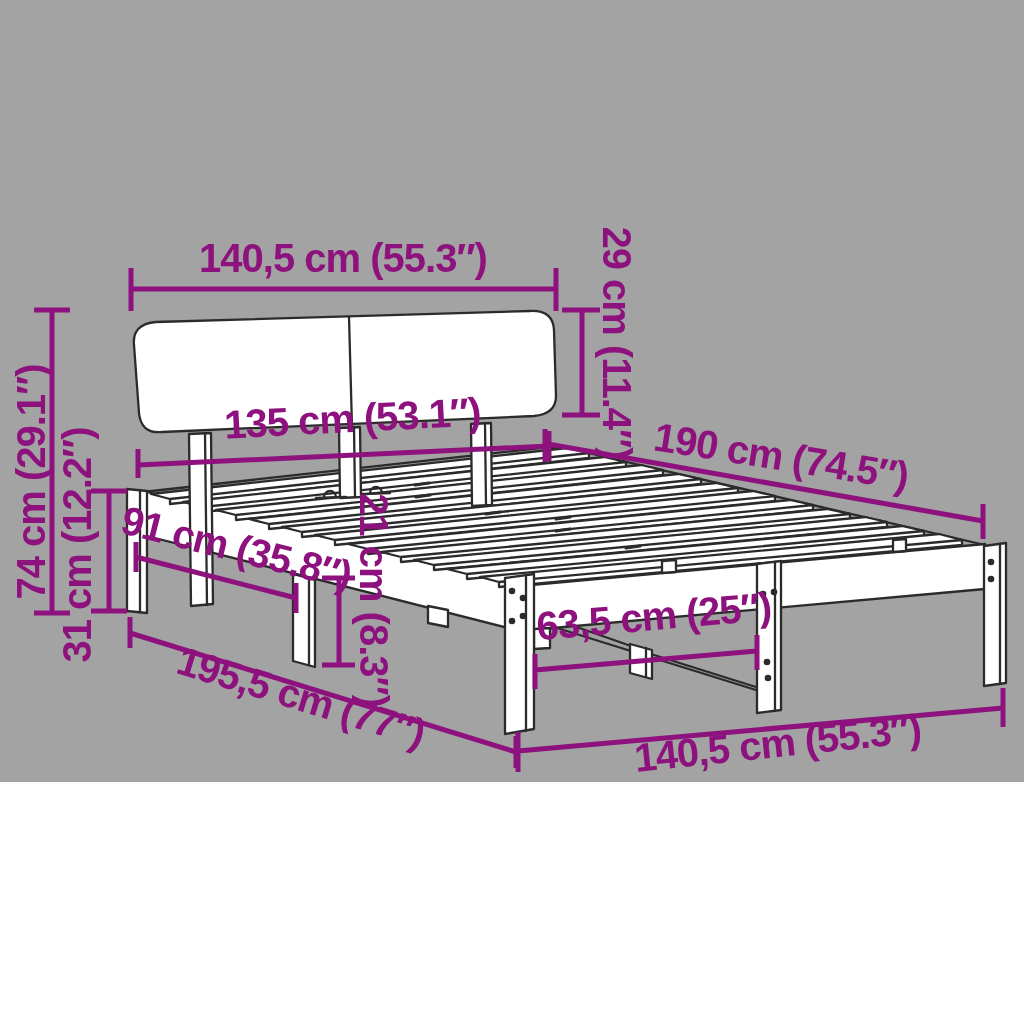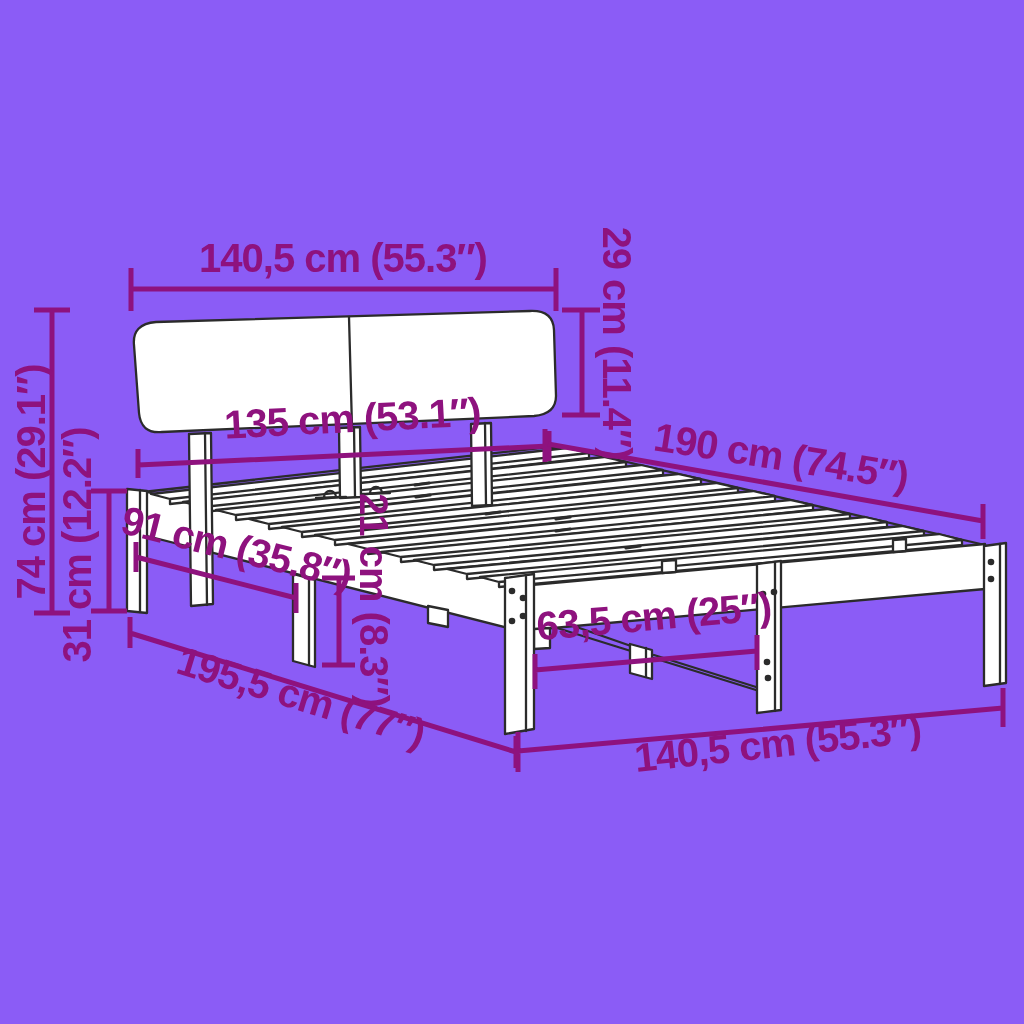--- a/index.html
+++ b/index.html
@@ -1,16 +1,16 @@
 <!DOCTYPE html>
 <html><head>
 <meta charset="utf-8">
 <style>
   html,body{margin:0;padding:0;background:#ffffff;}
-  .stage{position:relative;width:1024px;height:1024px;background:#8b5cf6;overflow:hidden;}
+  .stage{position:relative;width:1024px;height:782px;background:#a3a3a3;overflow:hidden;}
   svg{display:block;}
   .dim-label{
     font-family:"Liberation Sans","DejaVu Sans",sans-serif;
     font-weight:bold;
     font-size:40px;
     letter-spacing:-1px;
     fill:#8E127E;
   }
   .frame-line{stroke:#2B2B2B;stroke-width:2.3;fill:none;stroke-linecap:round;stroke-linejoin:round;}
   .frame-solid{stroke:#2B2B2B;stroke-width:2.3;fill:#ffffff;stroke-linejoin:round;}

